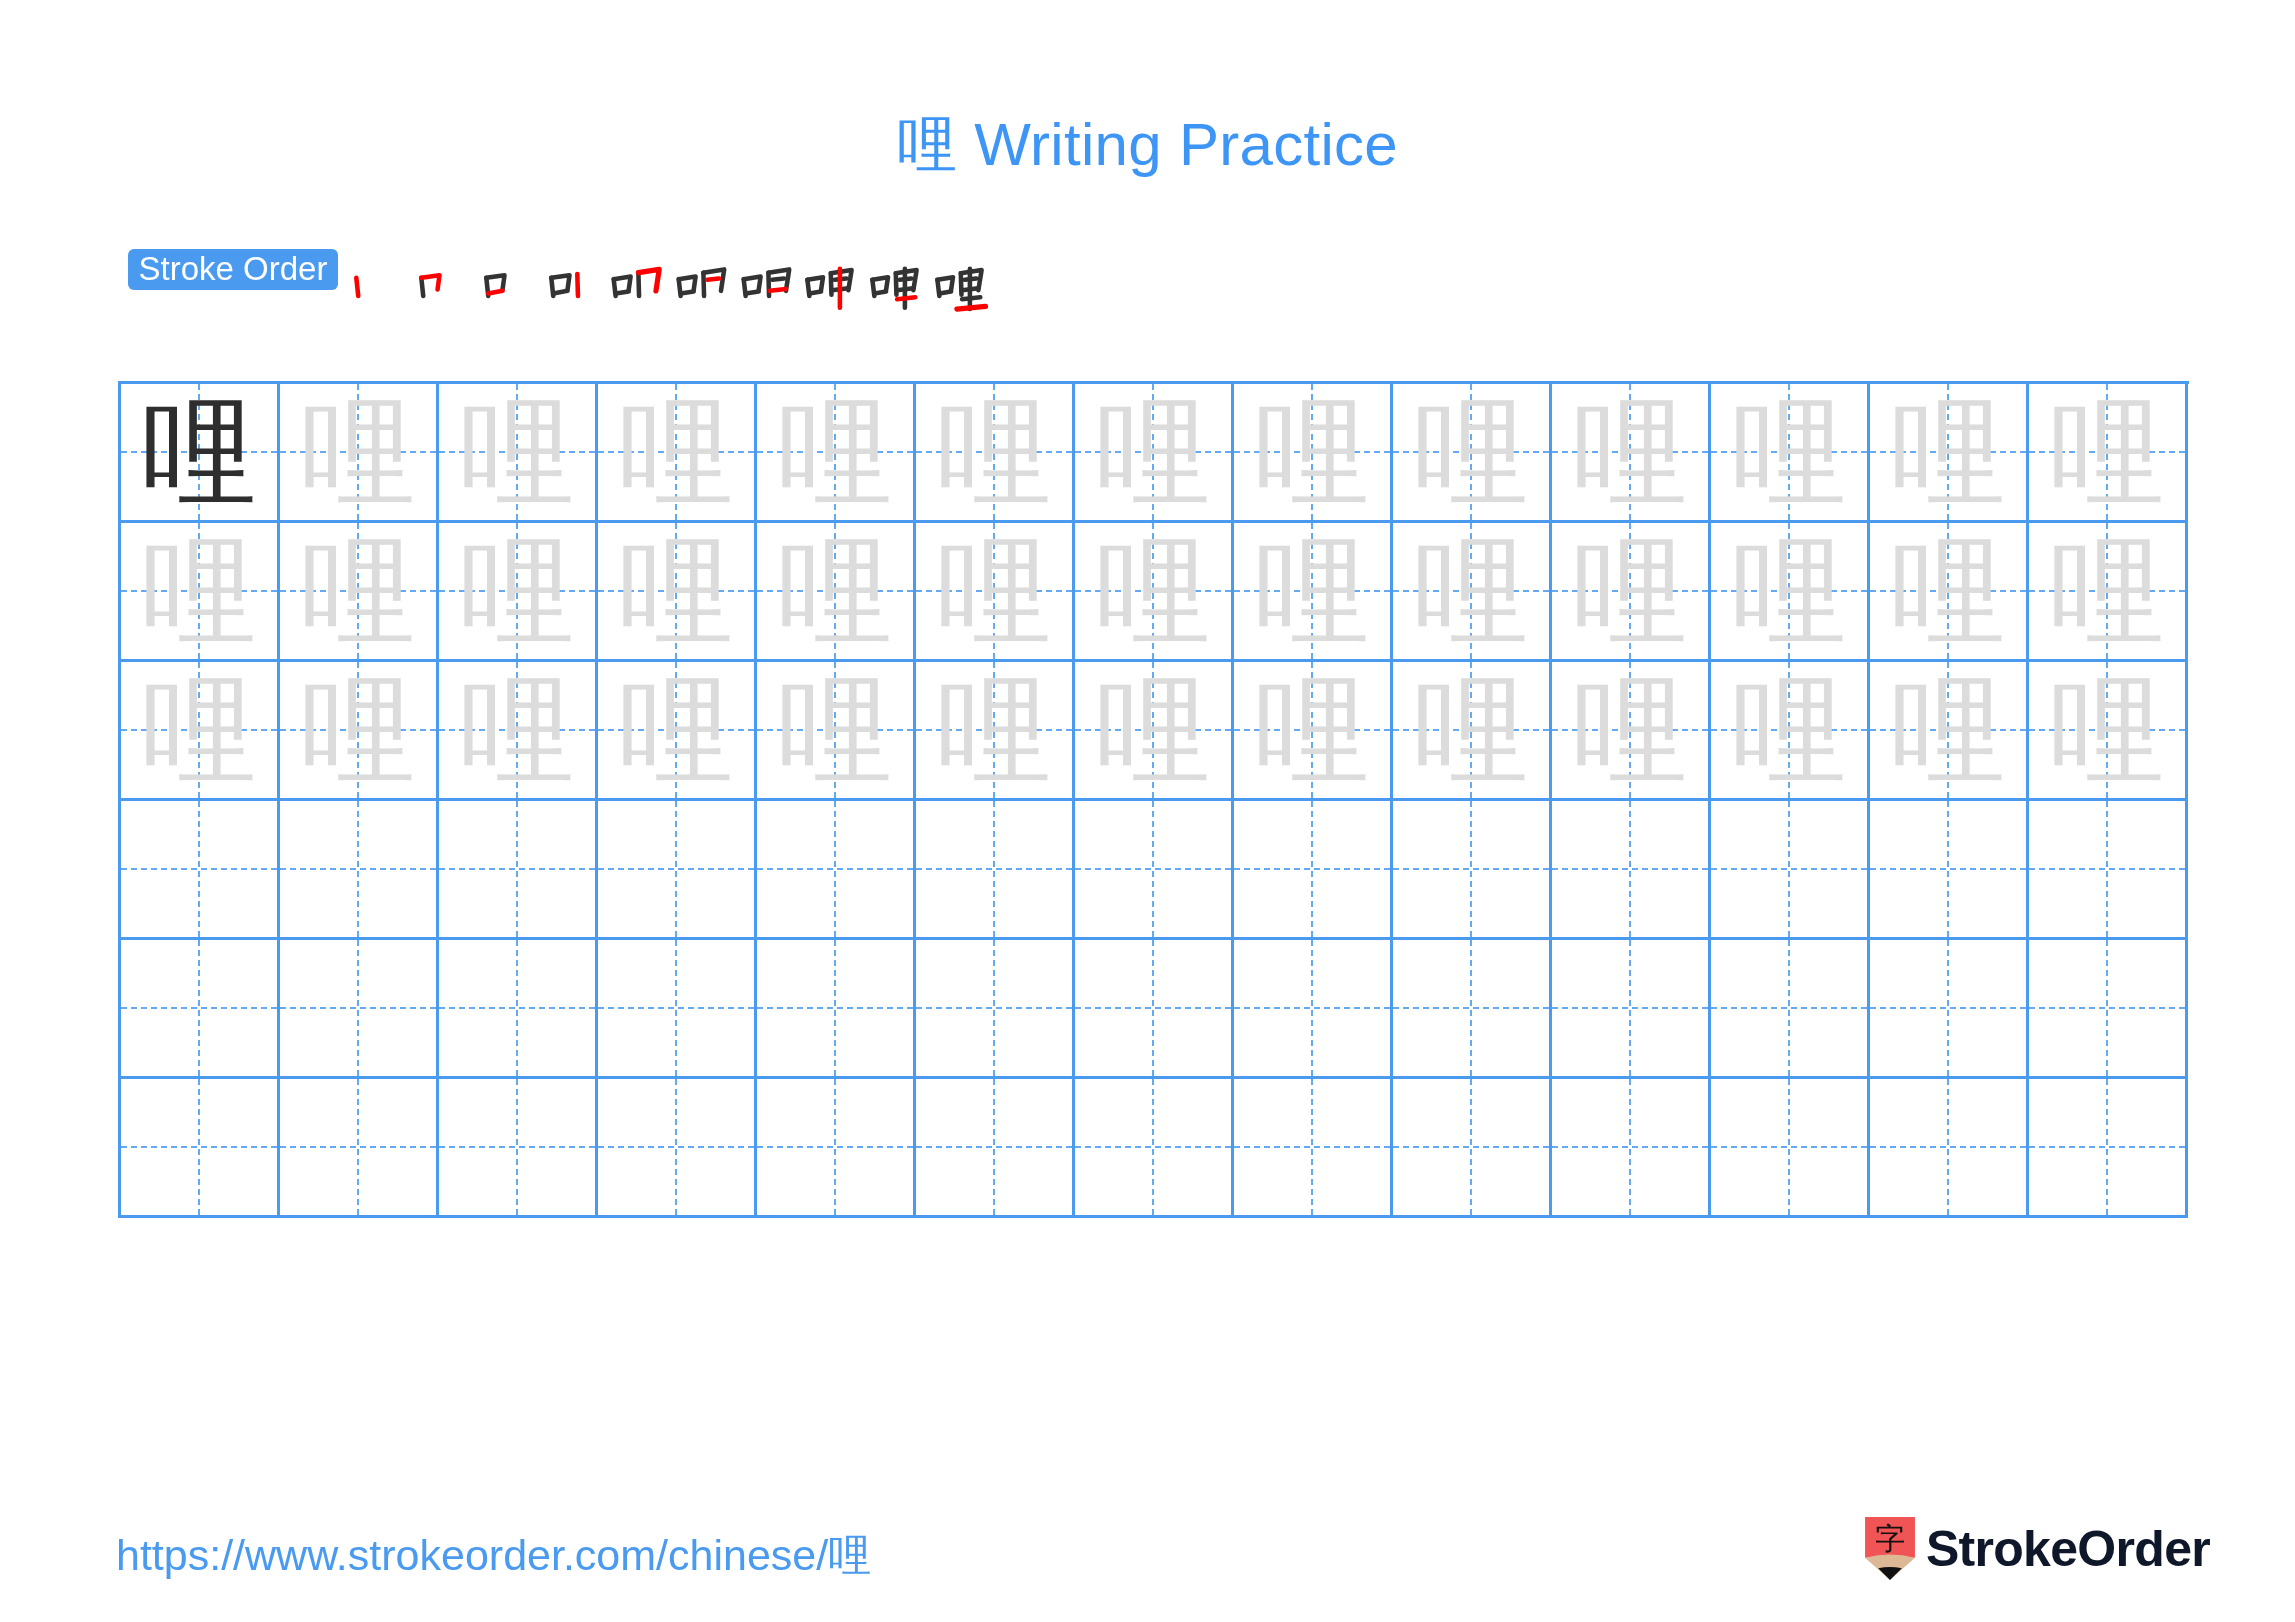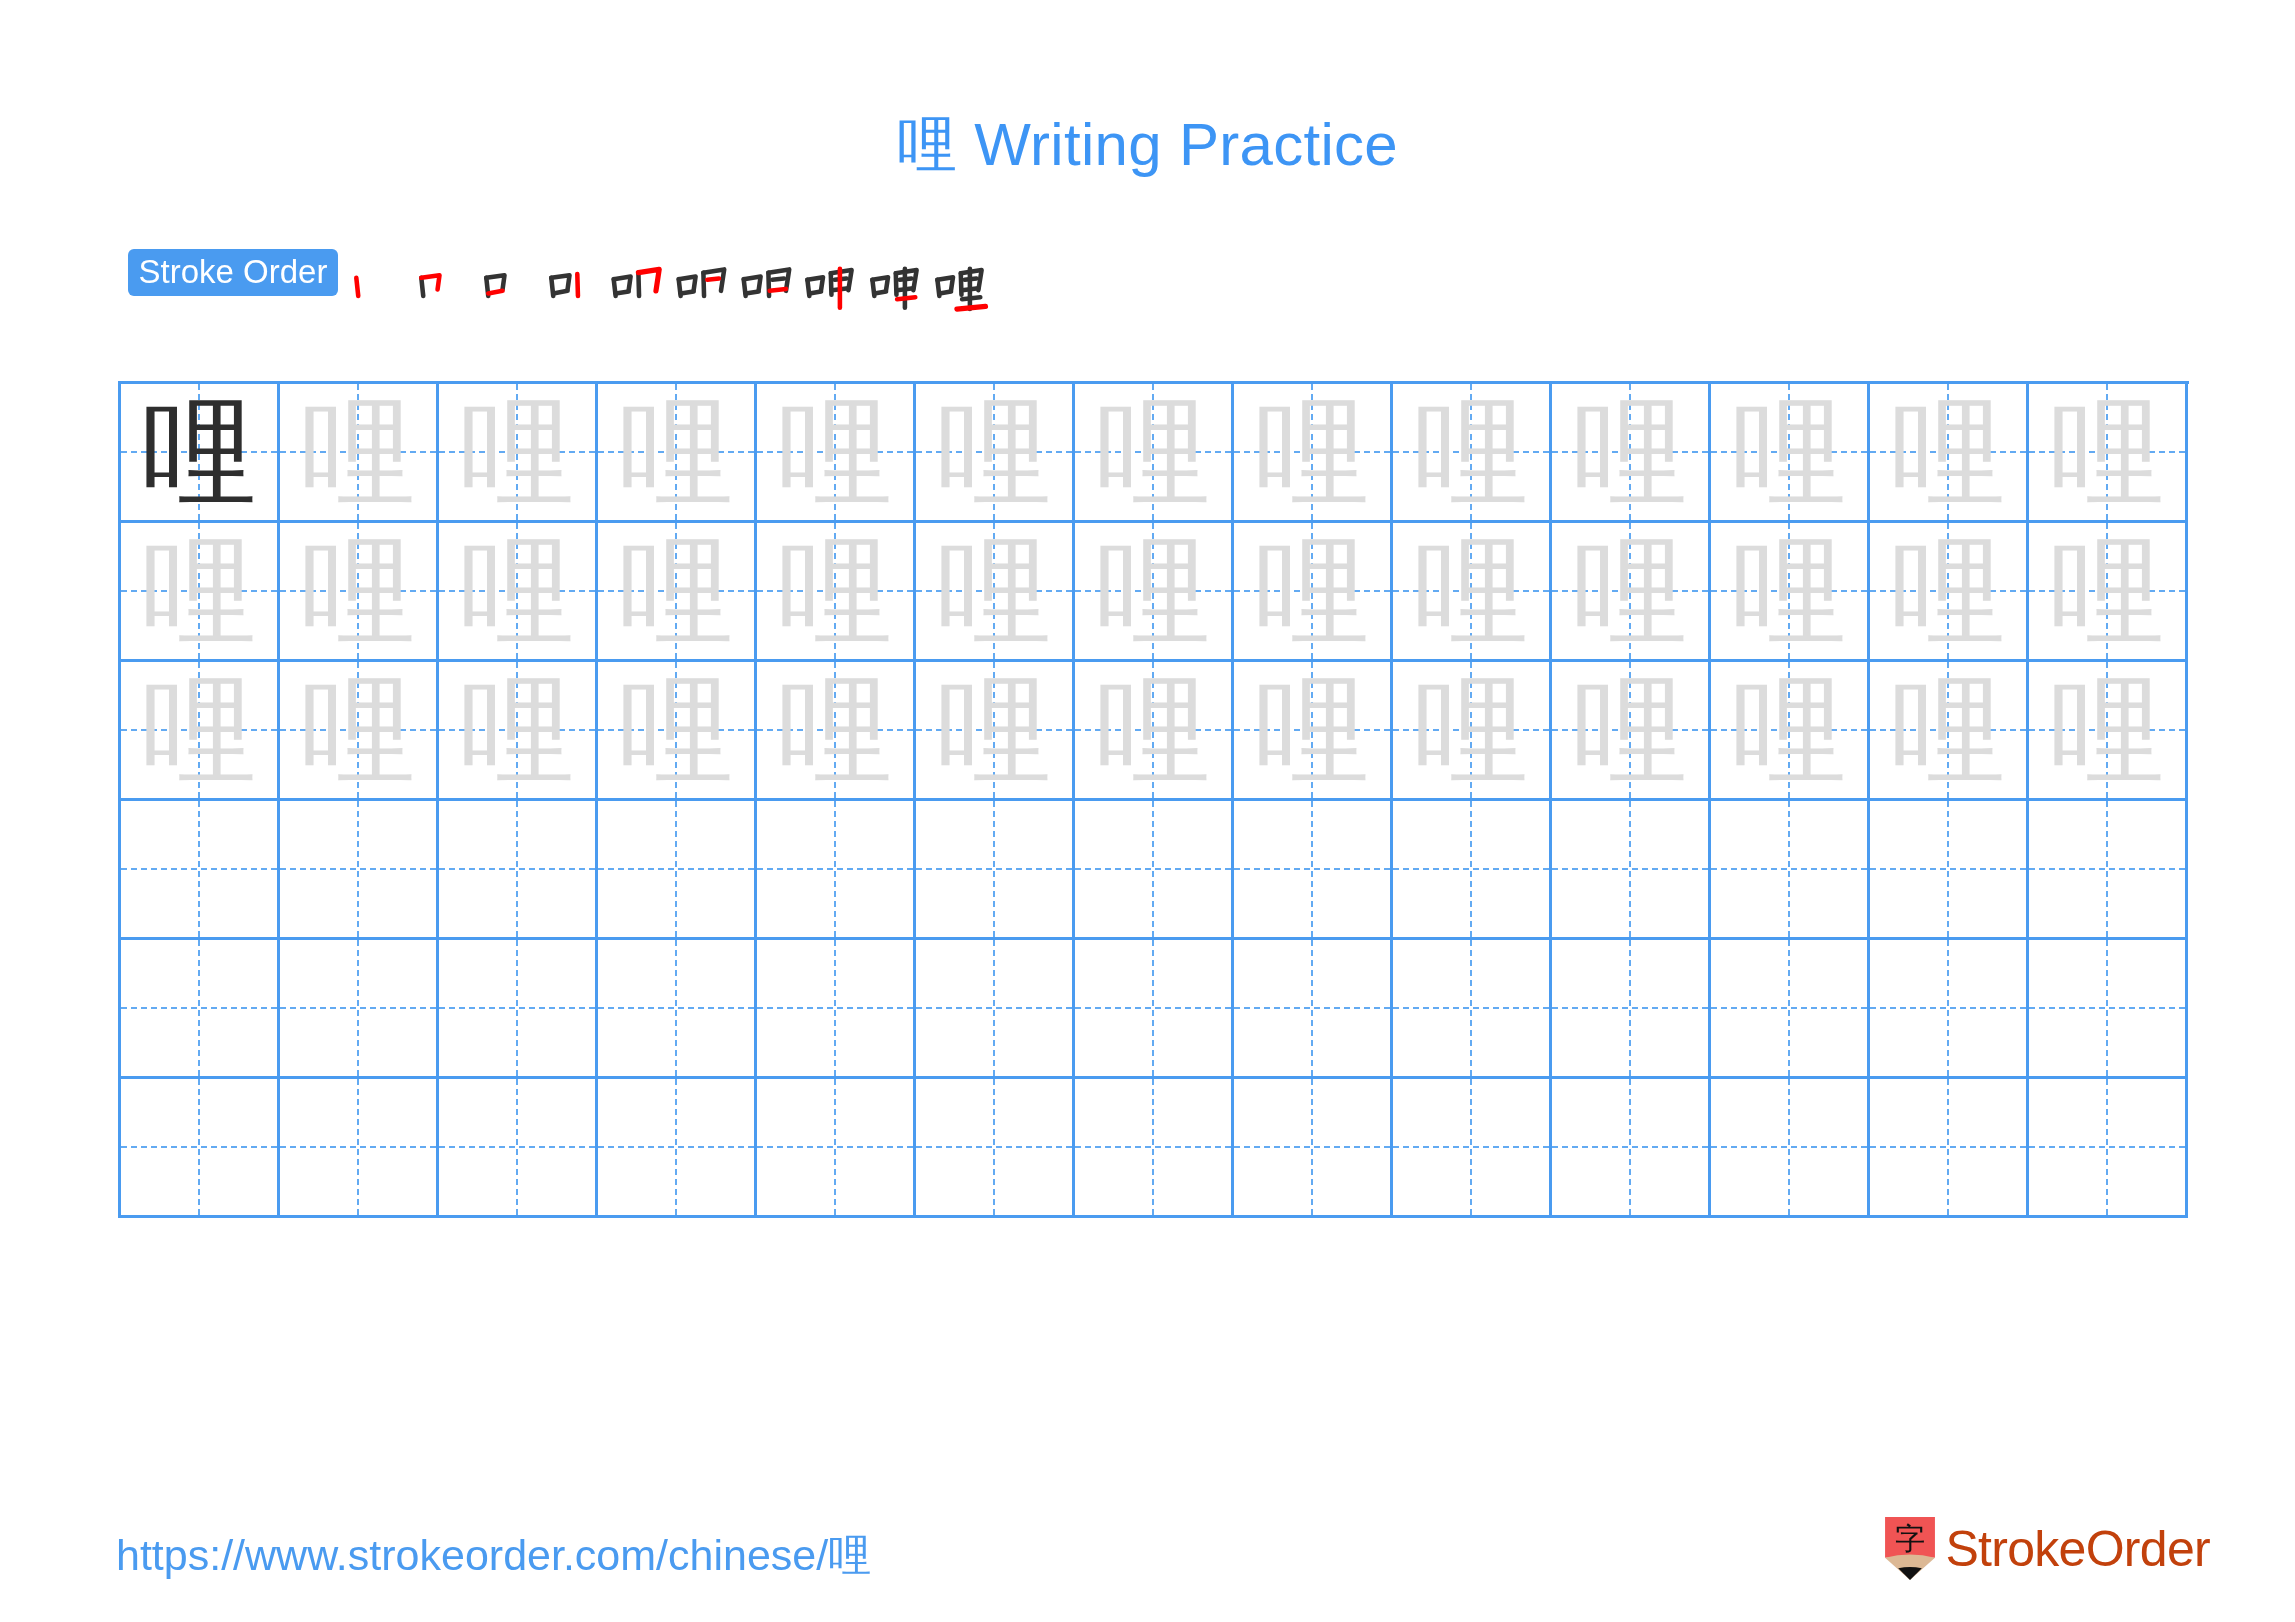--- a/index.html
+++ b/index.html
@@ -44,21 +44,21 @@
   .stroke-order-badge {
     background: #4a9bf0;
     color: #ffffff;
     font-size: 33px;
     font-weight: 400;
     padding: 5.2px 10.5px 7.9px 10.5px;
     border-radius: 5.9px;
     line-height: 1;
     white-space: nowrap;
     box-sizing: border-box;
-    height: 47px;
+    height: 41px;
     display: flex;
     align-items: center;
   }
   .stroke-steps {
     display: flex;
     align-items: flex-start;
     margin-left: 3.9px;
   }
   .stroke-step {
     width: 65px;
@@ -153,22 +153,22 @@
   .logo-mark {
     width: 50px;
     height: 63px;
     position: relative;
     margin-right: 10.5px;
     flex: 0 0 50px;
   }
   .logo-mark svg { display: block; width: 50px; height: 63px; }
   .logo-text {
     font-size: 50px;
-    font-weight: normal;
-    color: #c2410c;
+    font-weight: bold;
+    color: #0f172a;
     letter-spacing: -0.7px;
     line-height: 1;
     white-space: nowrap;
   }
 </style>
 </head>
 <body>
 
 <div class="page-title">
   <span class="han">哩</span><span> Writing Practice</span>

